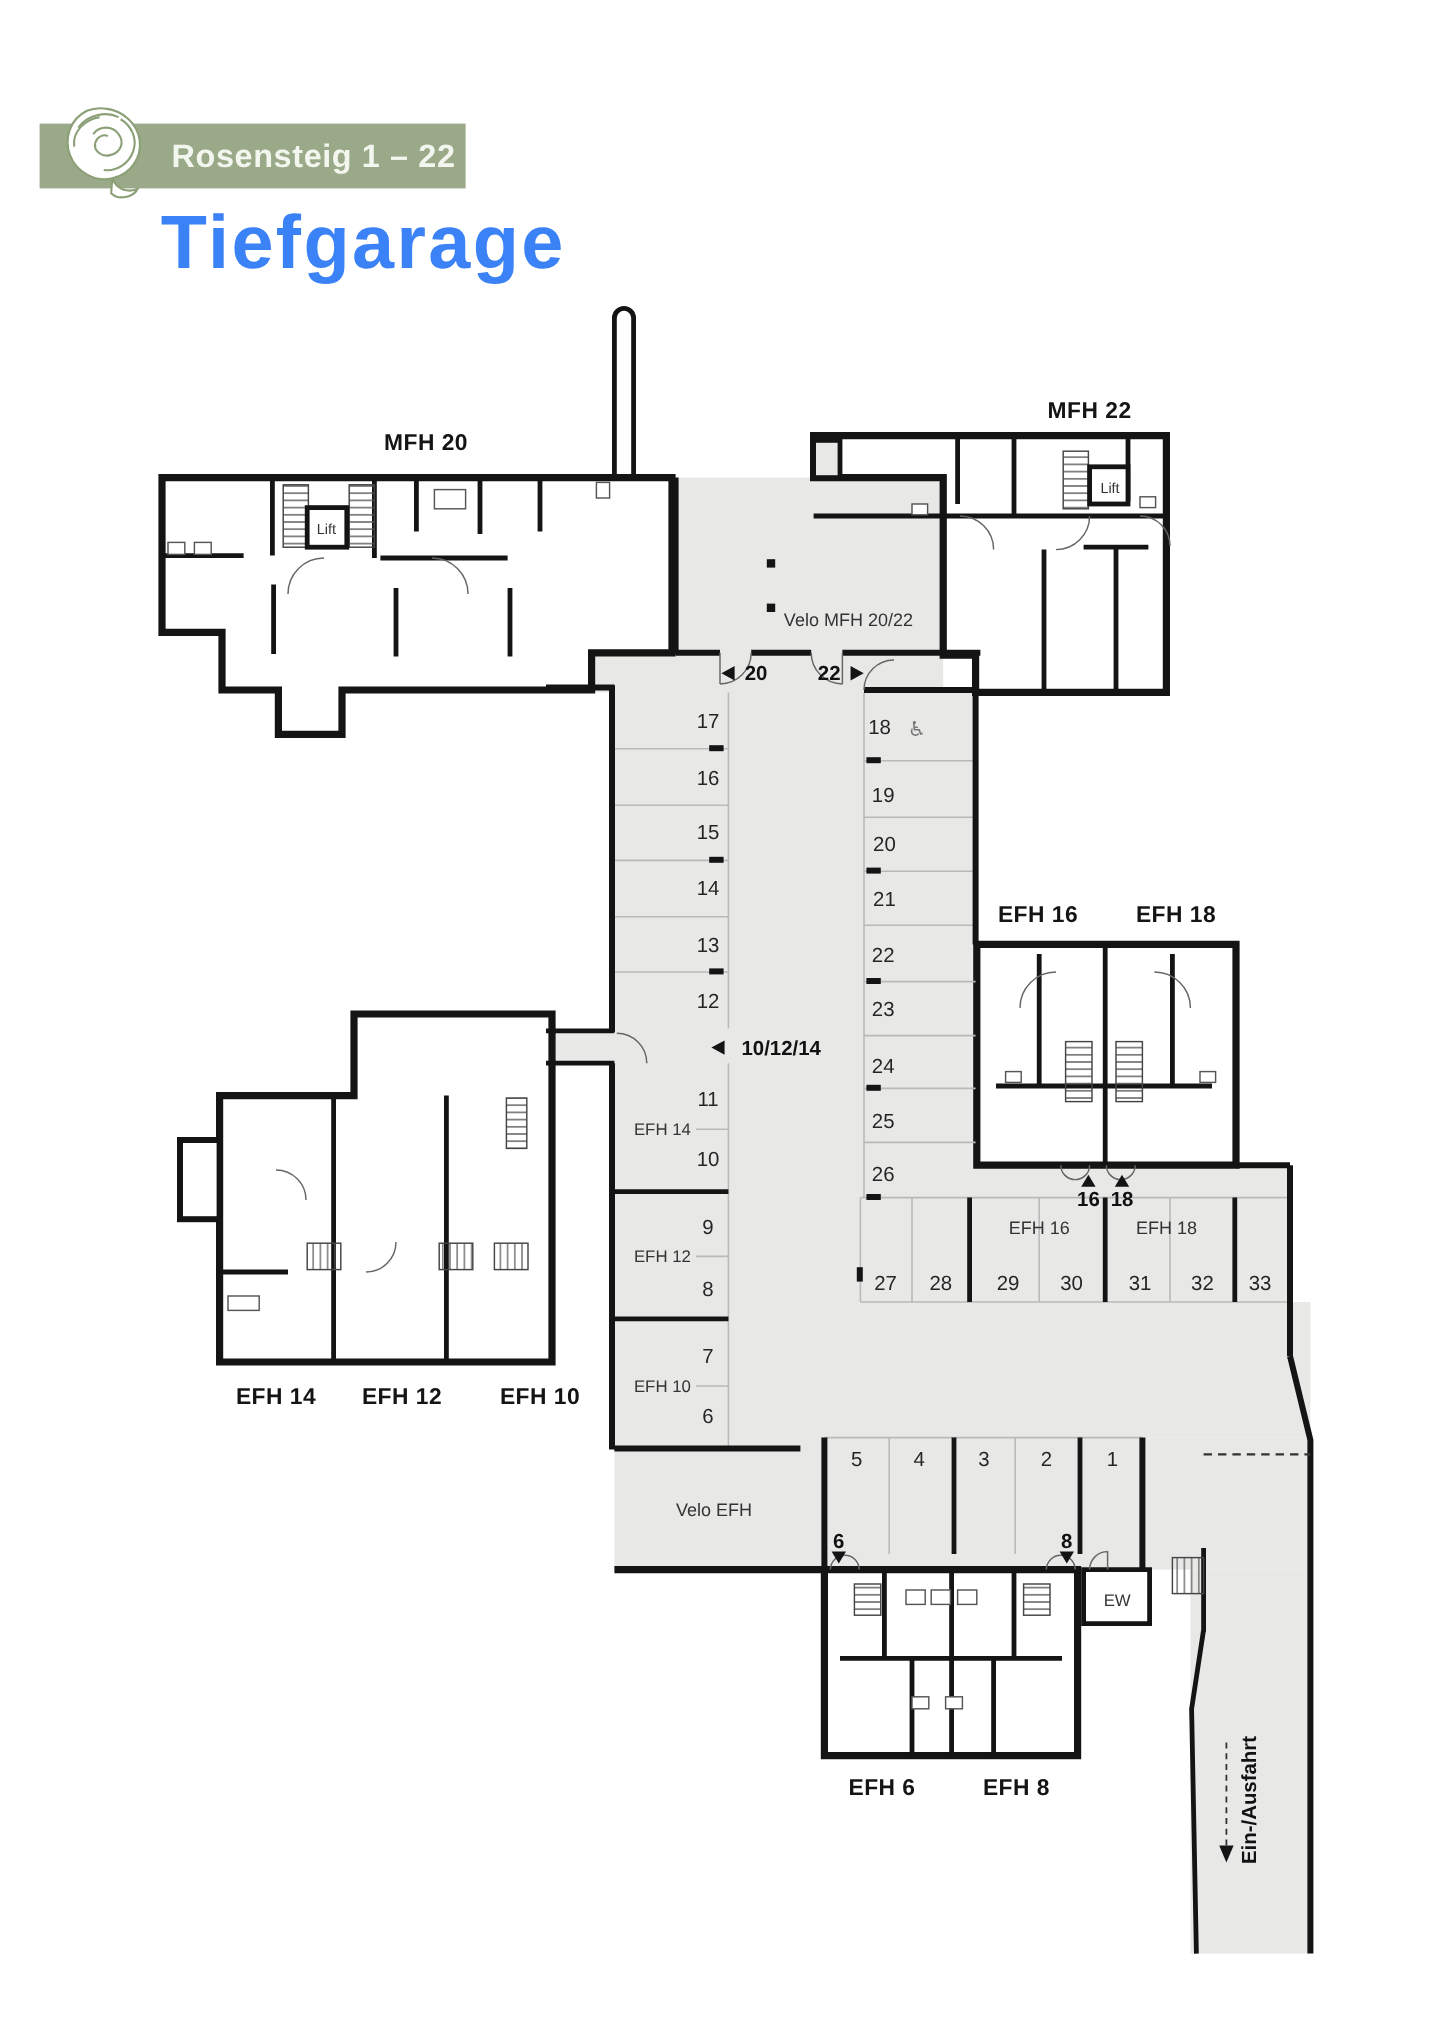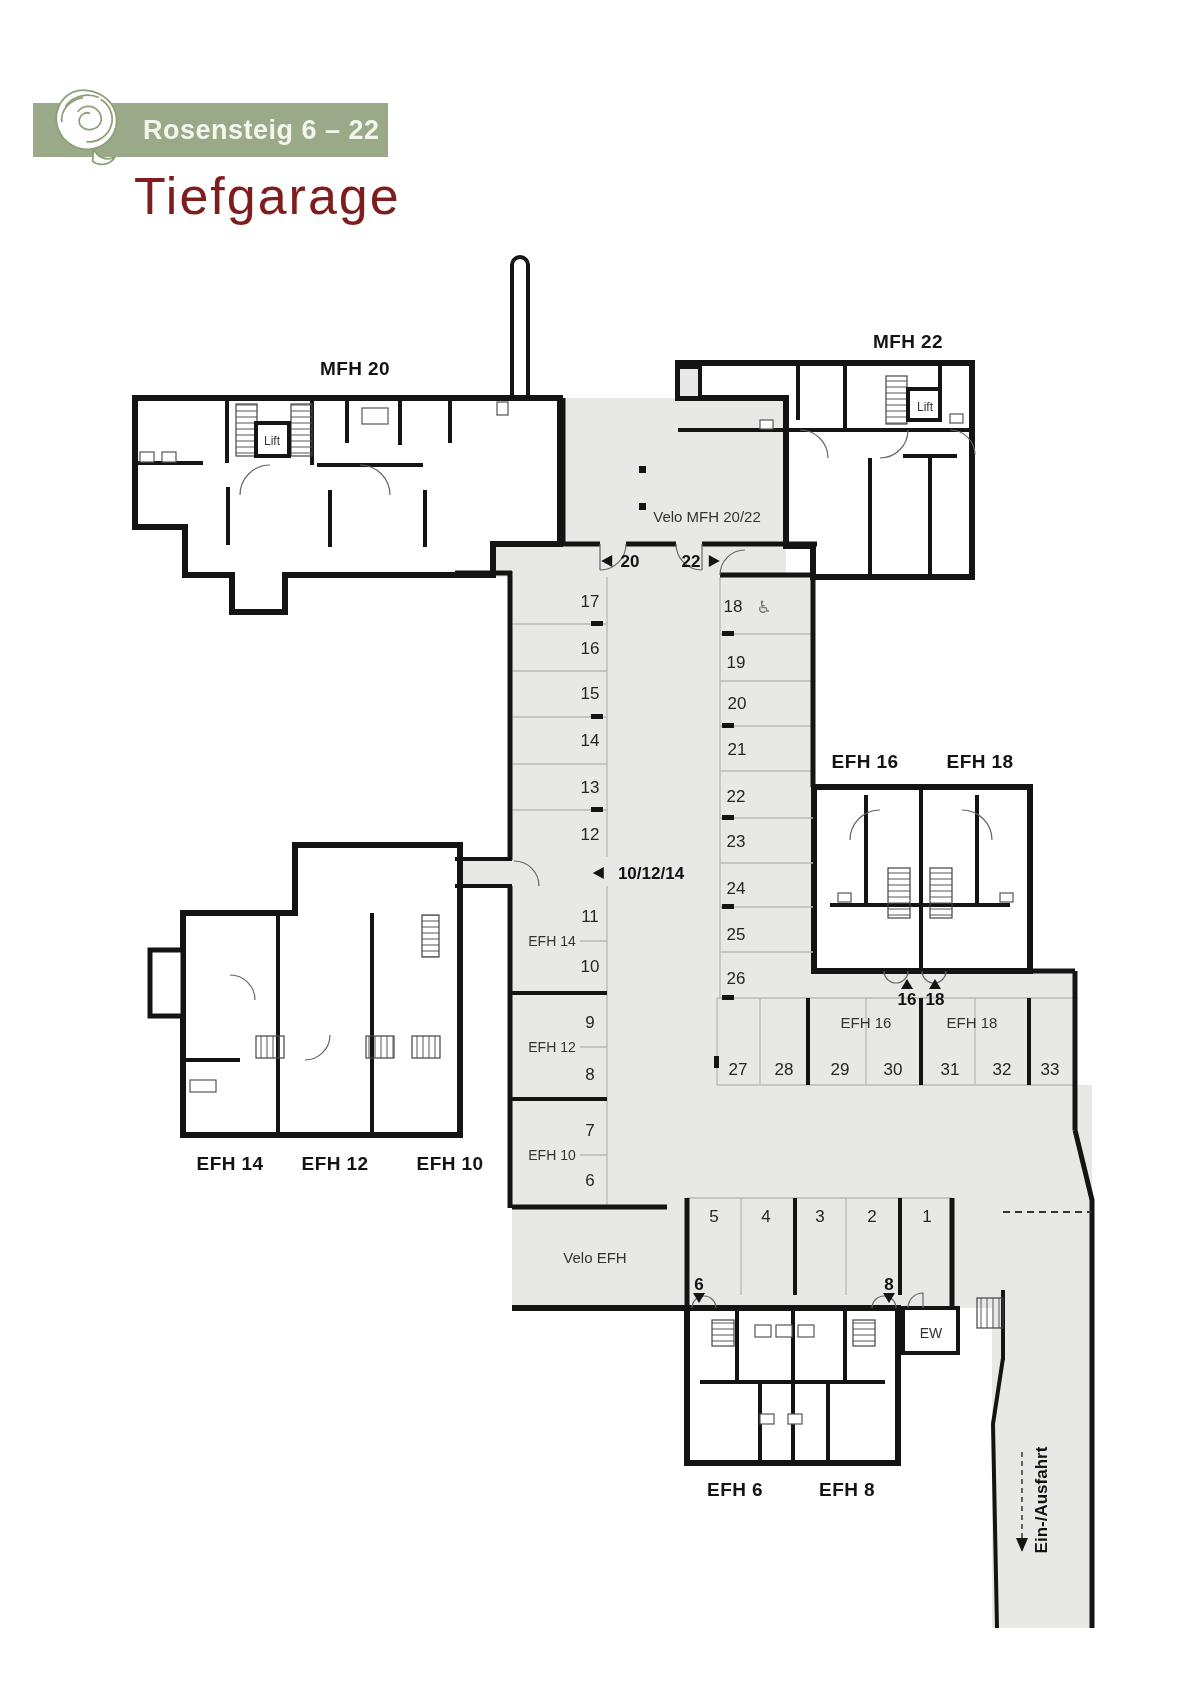--- a/index.html
+++ b/index.html
@@ -2,38 +2,38 @@
 <html><head>
 <meta charset="utf-8">
 <style>
   html,body{margin:0;padding:0;background:#fff;}
   .page{position:relative;width:1200px;height:1702px;background:#fff;overflow:hidden;
         font-family:"Liberation Sans",sans-serif;}
   .band{position:absolute;left:33px;top:103px;width:355px;height:54px;background:#9aa987;}
   .band-text{position:absolute;left:110px;top:0;height:54px;line-height:54px;
              color:#f3f6ee;font-size:27px;font-weight:600;letter-spacing:.5px;white-space:nowrap;}
   .logo{position:absolute;left:44px;top:80px;width:92px;height:88px;}
-  .page-title{position:absolute;left:134px;top:166px;font-size:52px;font-weight:400;
-              color:#7f1d1d;letter-spacing:2px;}
+  .page-title{position:absolute;left:134px;top:166px;font-size:63px;font-weight:700;
+              color:#3b82f6;letter-spacing:2px;}
   .plan{position:absolute;left:0;top:0;width:1200px;height:1702px;}
   
   .num{font-family:"Liberation Sans",sans-serif;font-size:17px;font-weight:500;fill:#252525;text-anchor:middle;}
   .bldg{font-family:"Liberation Sans",sans-serif;font-size:19px;font-weight:700;fill:#141414;text-anchor:middle;letter-spacing:.4px;}
   .small{font-family:"Liberation Sans",sans-serif;font-weight:500;fill:#333;text-anchor:middle;}
   .marker{font-family:"Liberation Sans",sans-serif;font-size:17px;font-weight:700;fill:#111;text-anchor:middle;}
   .ramp-label{font-family:"Liberation Sans",sans-serif;font-size:17px;font-weight:700;fill:#111;text-anchor:middle;}
   .wheel{font-family:"DejaVu Sans",sans-serif;font-size:17px;fill:#777;text-anchor:middle;}
 </style>
 </head>
 <body>
 
 <div class="page">
 
   <div class="band">
-    <div class="band-text">Rosensteig 6 – 22</div>
+    <div class="band-text">Rosensteig 1 – 22</div>
   </div>
   <svg class="logo" viewBox="0 0 100 100">
     <g fill="none" stroke="#8ca077" stroke-width="2">
       <path fill="#ffffff" d="M30,14 C14,22 8,40 14,56 C20,72 38,82 54,78 C72,74 82,58 80,42 C78,26 64,14 48,12 C42,11 35,12 30,14 Z"></path>
       <path d="M22,30 C30,18 48,14 60,20"></path>
       <path d="M18,48 C16,34 28,22 42,20"></path>
       <path d="M62,22 C72,28 78,40 74,52 C70,64 58,72 46,70"></path>
       <path d="M36,36 C42,28 54,28 60,36 C66,44 62,54 52,56 C44,58 36,52 38,44 C40,38 46,36 50,38"></path>
       <path fill="#ffffff" d="M54,78 C58,88 68,92 78,88 C74,96 60,99 53,92 Z"></path>
     </g>

